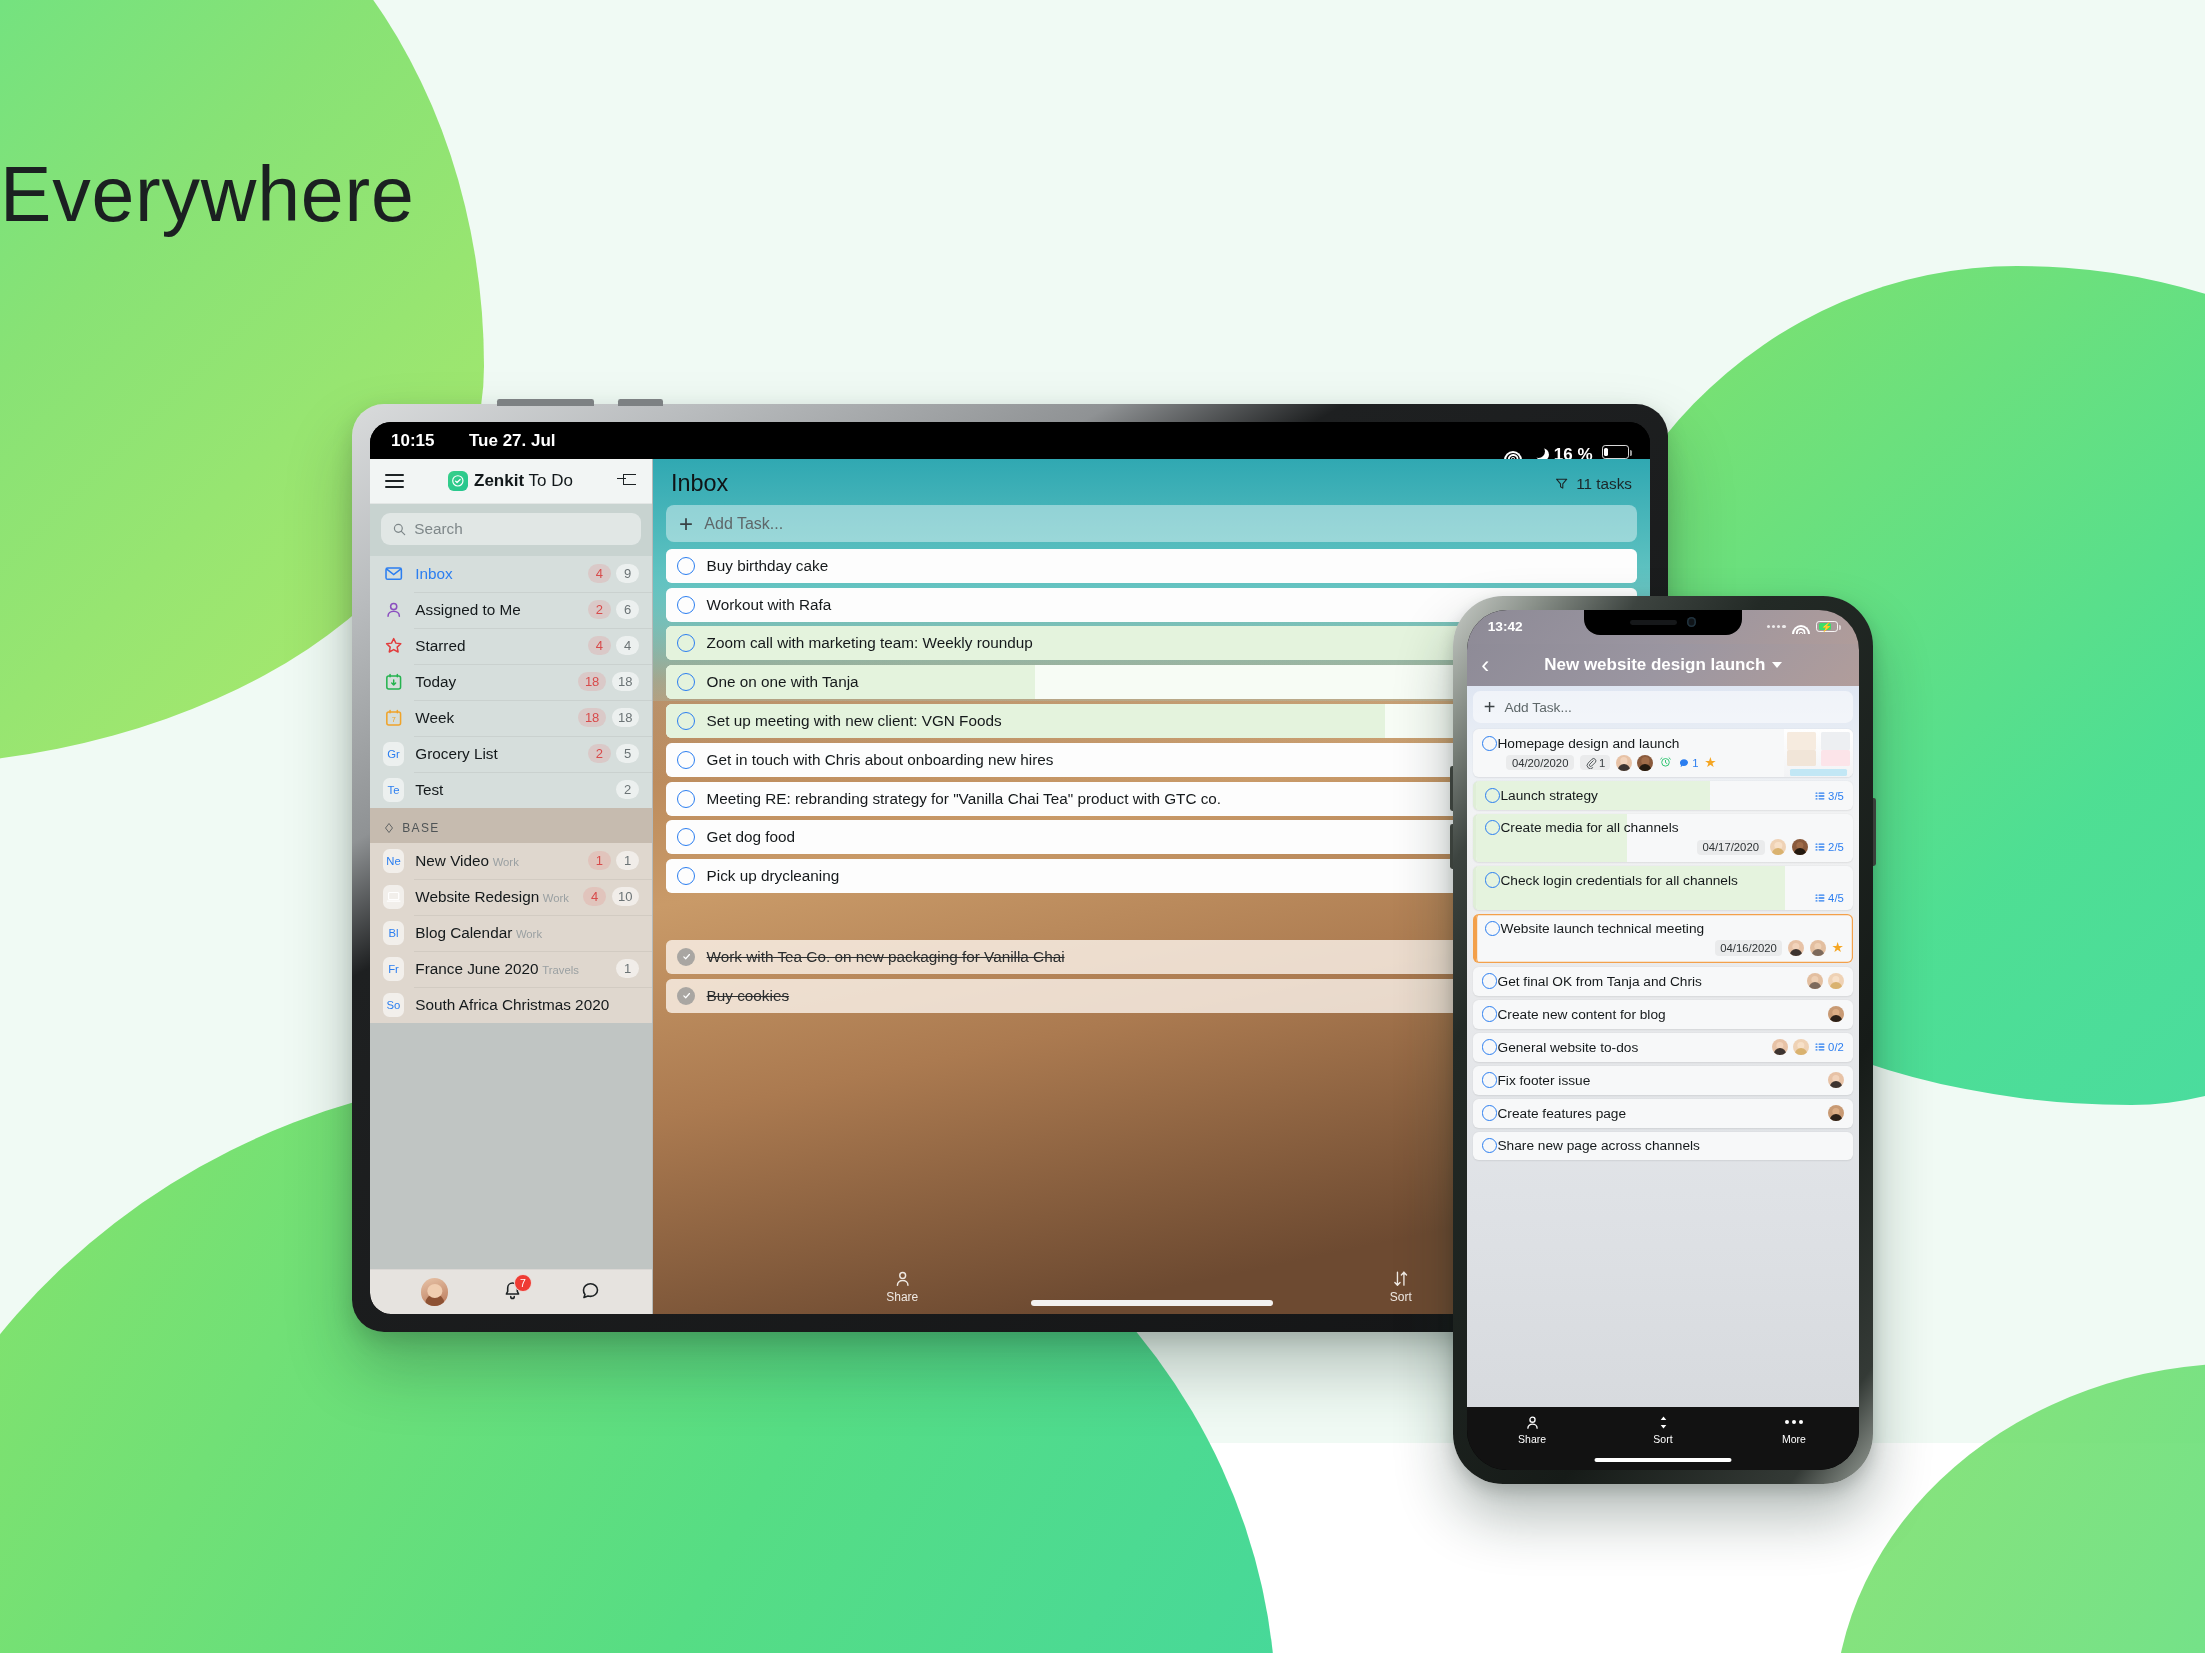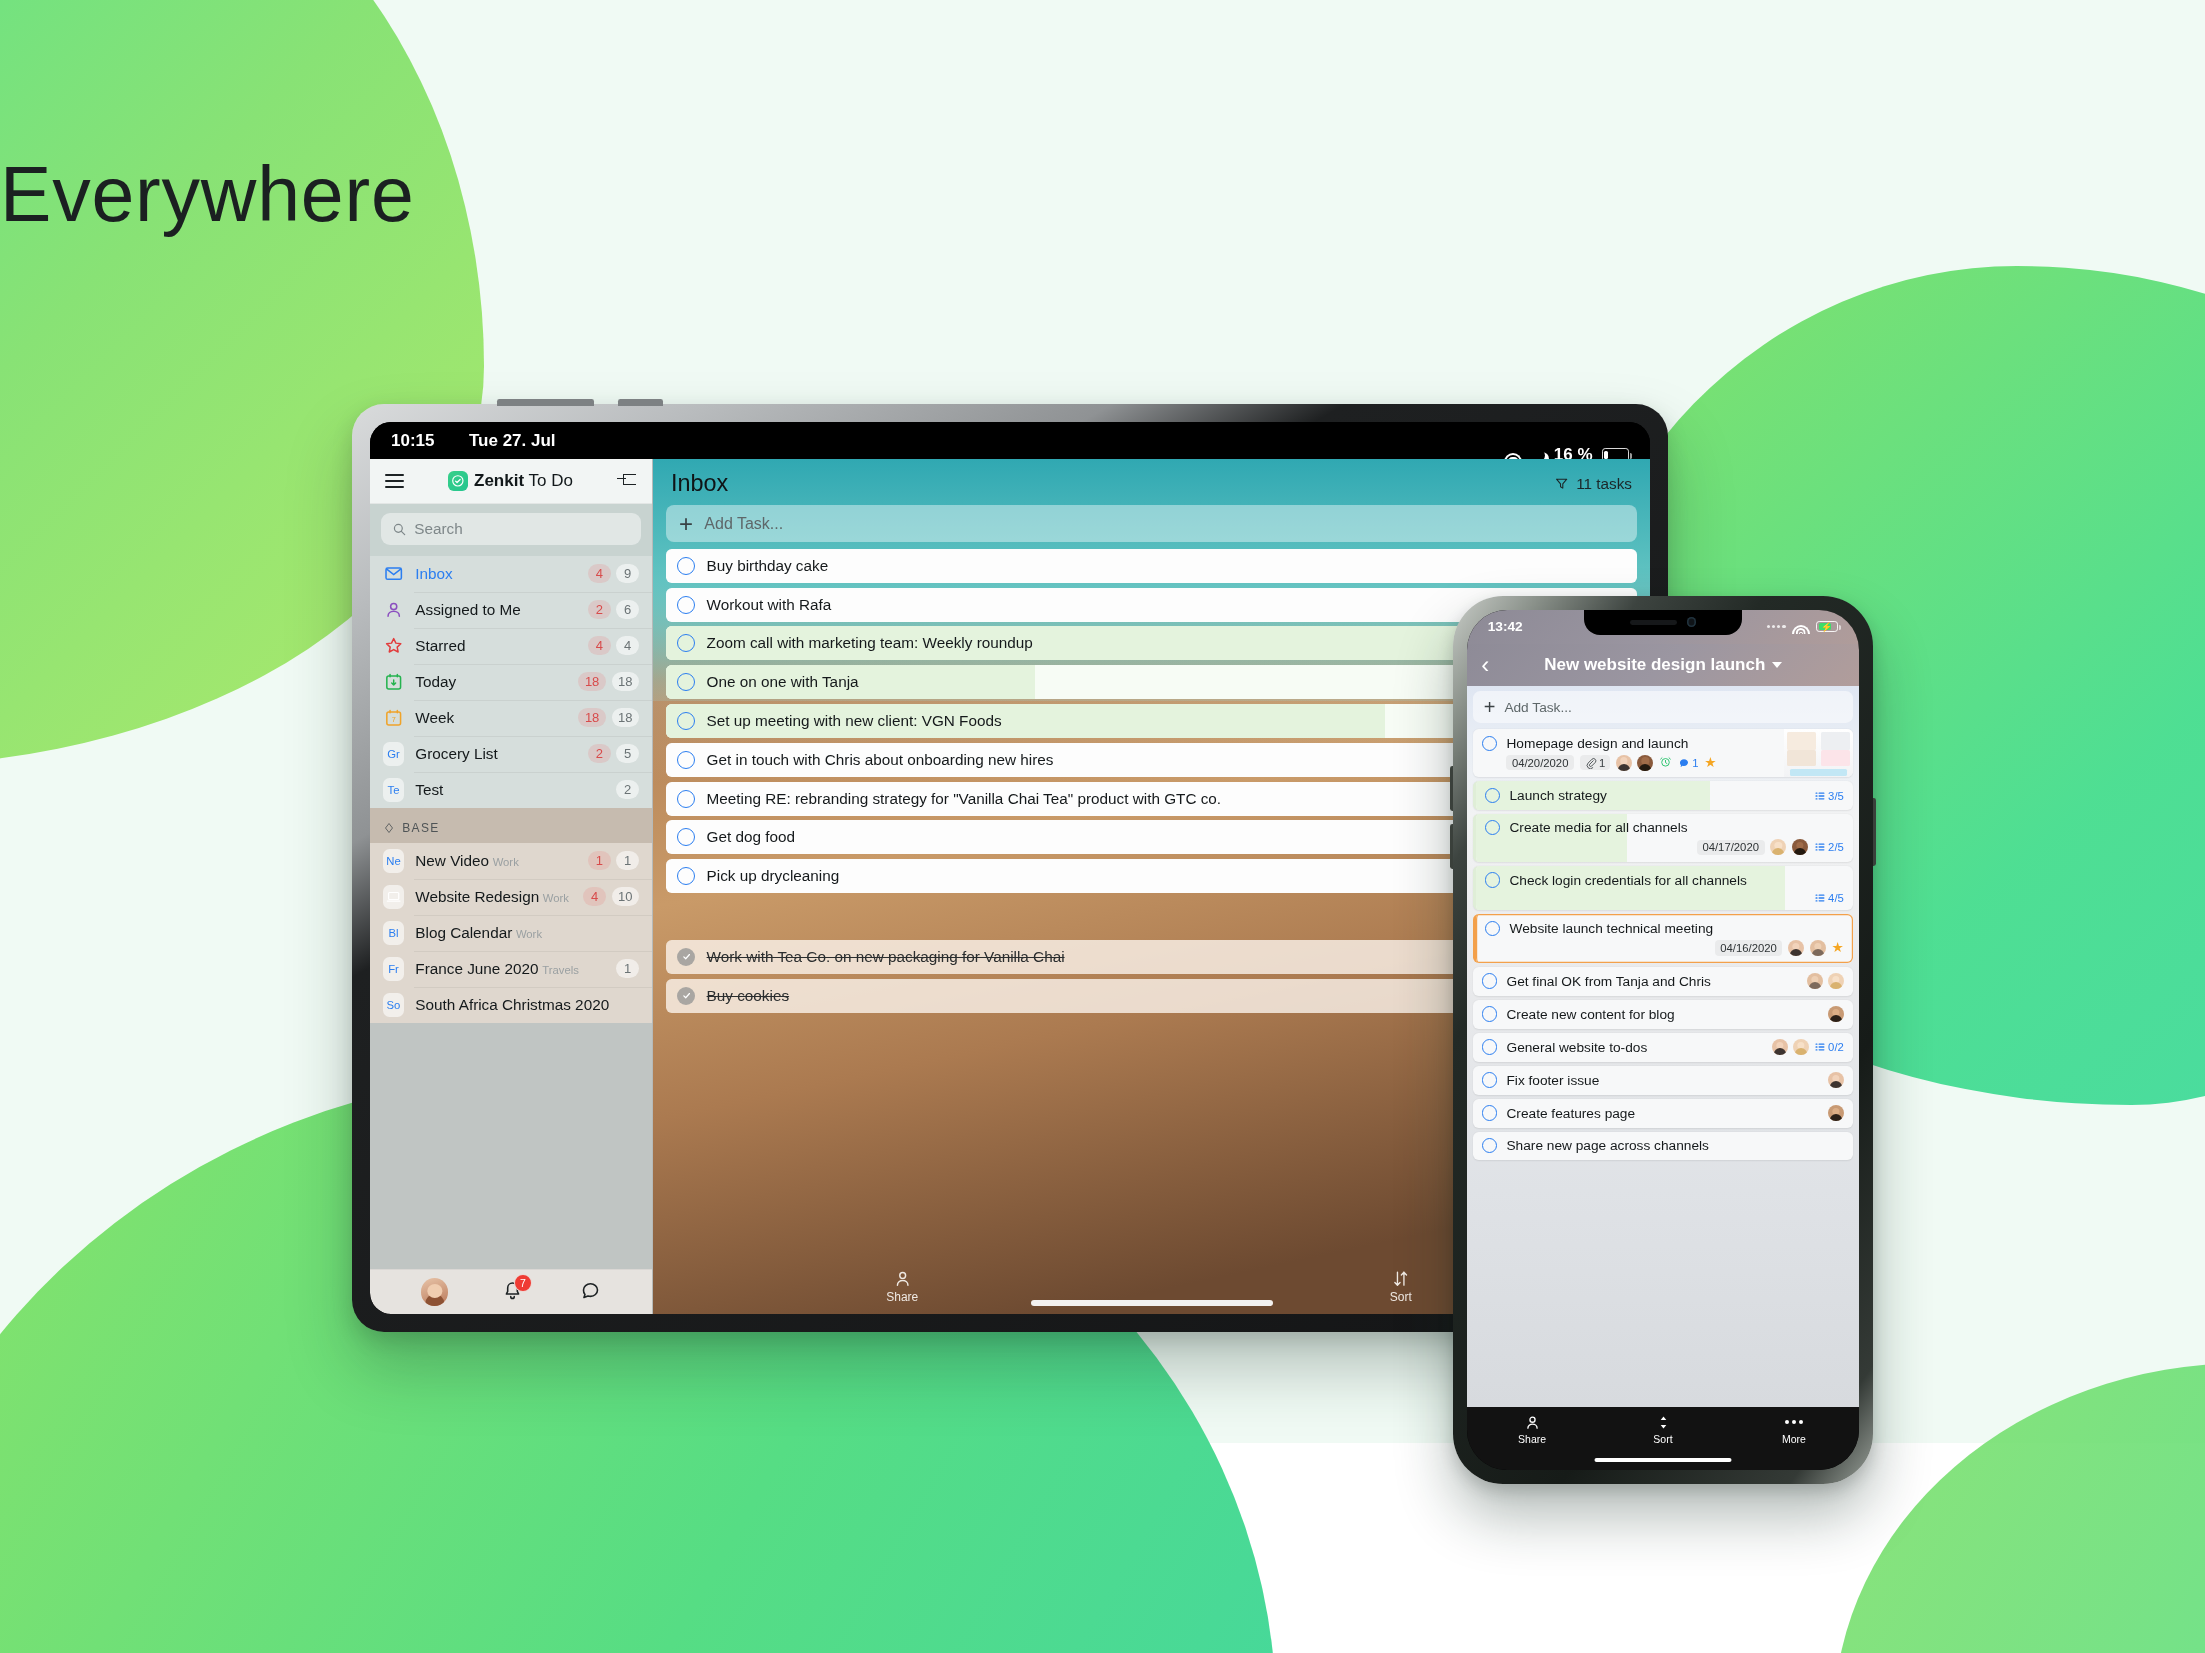--- a/index.html
+++ b/index.html
@@ -75,21 +75,21 @@
     background:#7d8183; border-radius:2.4px 2.4px 0 0;
   }
 
   
   .pad-status {
     height:37px; background:#000; color:#fff; flex:0 0 auto;
     display:flex; align-items:center; padding:0 21px;
     font-size:17px; font-weight:600;gap:20px;
   }
   .pad-status .clock { margin-right:14.5px; }
-  .pad-status .right { margin-left:auto; display:flex; align-items:center; gap:9px;margin-top:29px; }
+  .pad-status .right { margin-left:auto; display:flex; gap:9px;margin-top:29px; }
   .wifi-ico { width:19.4px; height:14.5px; position:relative; display:inline-block; }
   .wifi-ico i {
     position:absolute; left:50%; bottom:0; transform:translateX(-50%);
     border:2px solid #fff; border-bottom:none;
     border-radius:50% 50% 0 0 / 100% 100% 0 0;
   }
   .wifi-ico i:nth-child(1){ width:18px; height:9px; }
   .wifi-ico i:nth-child(2){ width:10.5px; height:5.7px; }
   .wifi-ico i:nth-child(3){ width:4px; height:2.4px; border-width:1.6px; }
   .moon-ico { width:13px; height:13px; position:relative; }
@@ -364,21 +364,21 @@
   .ph-add .ph{ font-size:13.7px;color:#5e6769;}
 
   .pt{
     position:relative; border-radius:5.7px; margin-bottom:4px;
     background:#f7f8f9; overflow:hidden;
     border-left:0 solid transparent;
     box-shadow:0 0.8px 1.6px rgba(0,0,0,.08);
   }
   .pt .fill{ position:absolute; left:0;top:0;bottom:0;background:#e5f3de; }
   .pt-inner{ position:relative; z-index:2; padding:6.5px 9px; }
-  .pt-line1{ display:flex; align-items:center; gap:9px; }
+  .pt-line1{ display:flex; align-items:center; }
   .pt-cb{ width:15.3px;height:15.3px;border-radius:50%;border:1.7px solid #2b7ef0;flex:0 0 15.3px;}
   .pt-name{ font-size:13.7px; color:#15191b; white-space:nowrap; overflow:hidden; text-overflow:ellipsis;}
   .pt-right{ margin-left:auto; display:flex; align-items:center; gap:4.8px; flex:0 0 auto;}
   .pt-line2{ display:flex; align-items:center; justify-content:flex-end; gap:5.7px; margin-top:4px;}
   .pt-date{
     font-size:11.3px;color:#2e3335;background:rgba(0,0,0,.05);
     padding:1.6px 5.7px;border-radius:4px;
   }
   .chip{ display:flex;align-items:center;gap:2.4px;font-size:11.3px;color:#2b7ef0;}
   .chip svg{ width:12px;height:12px;}

